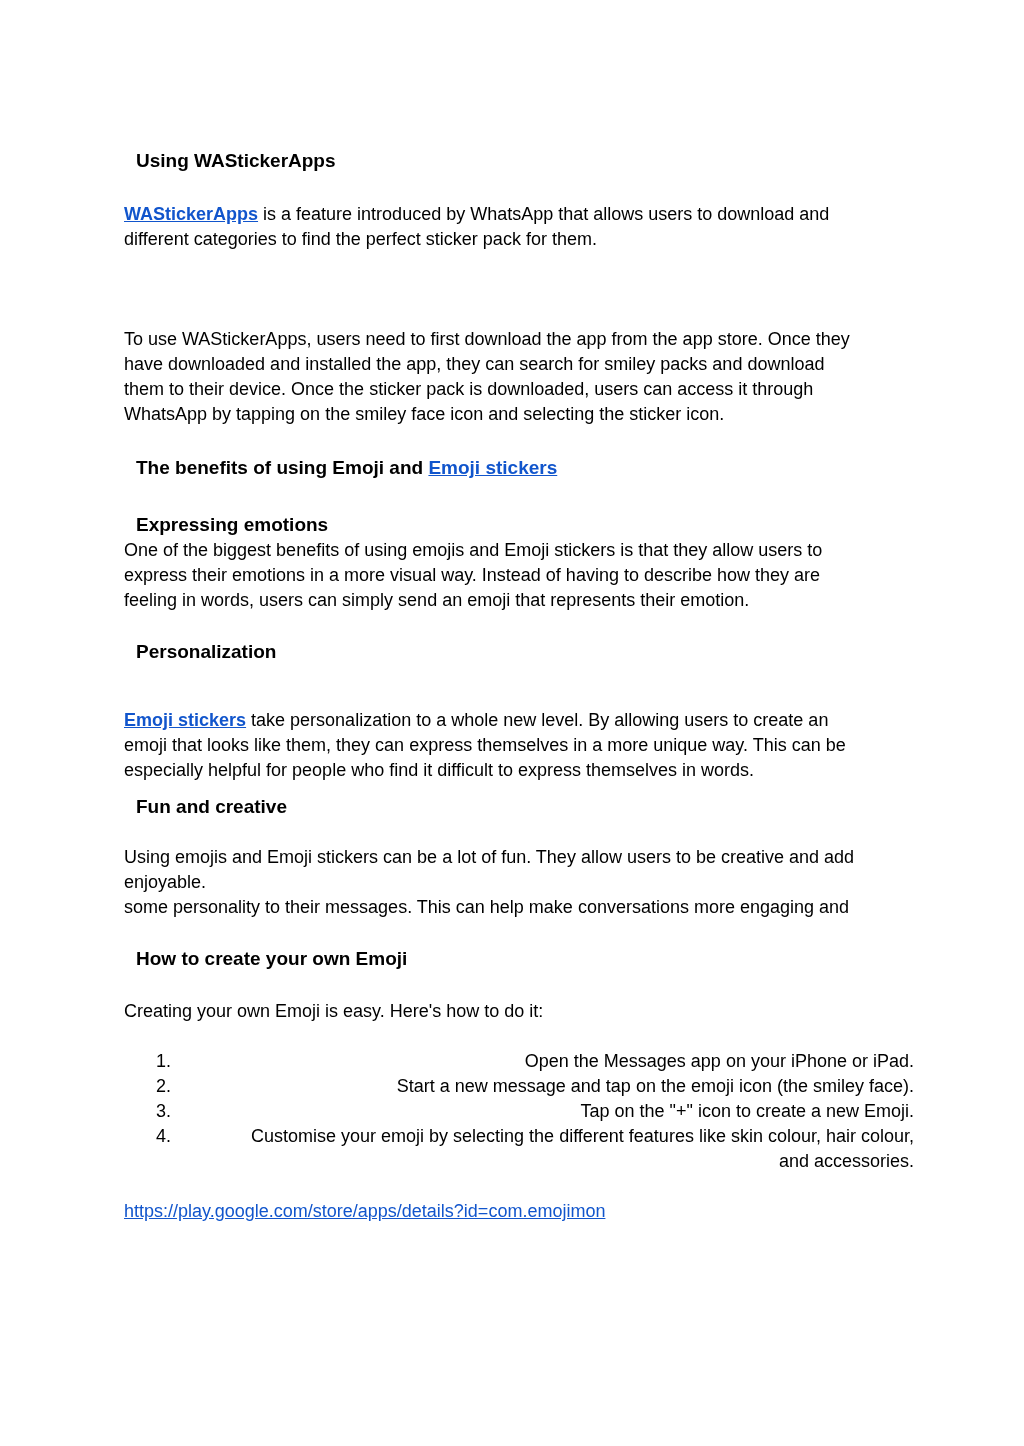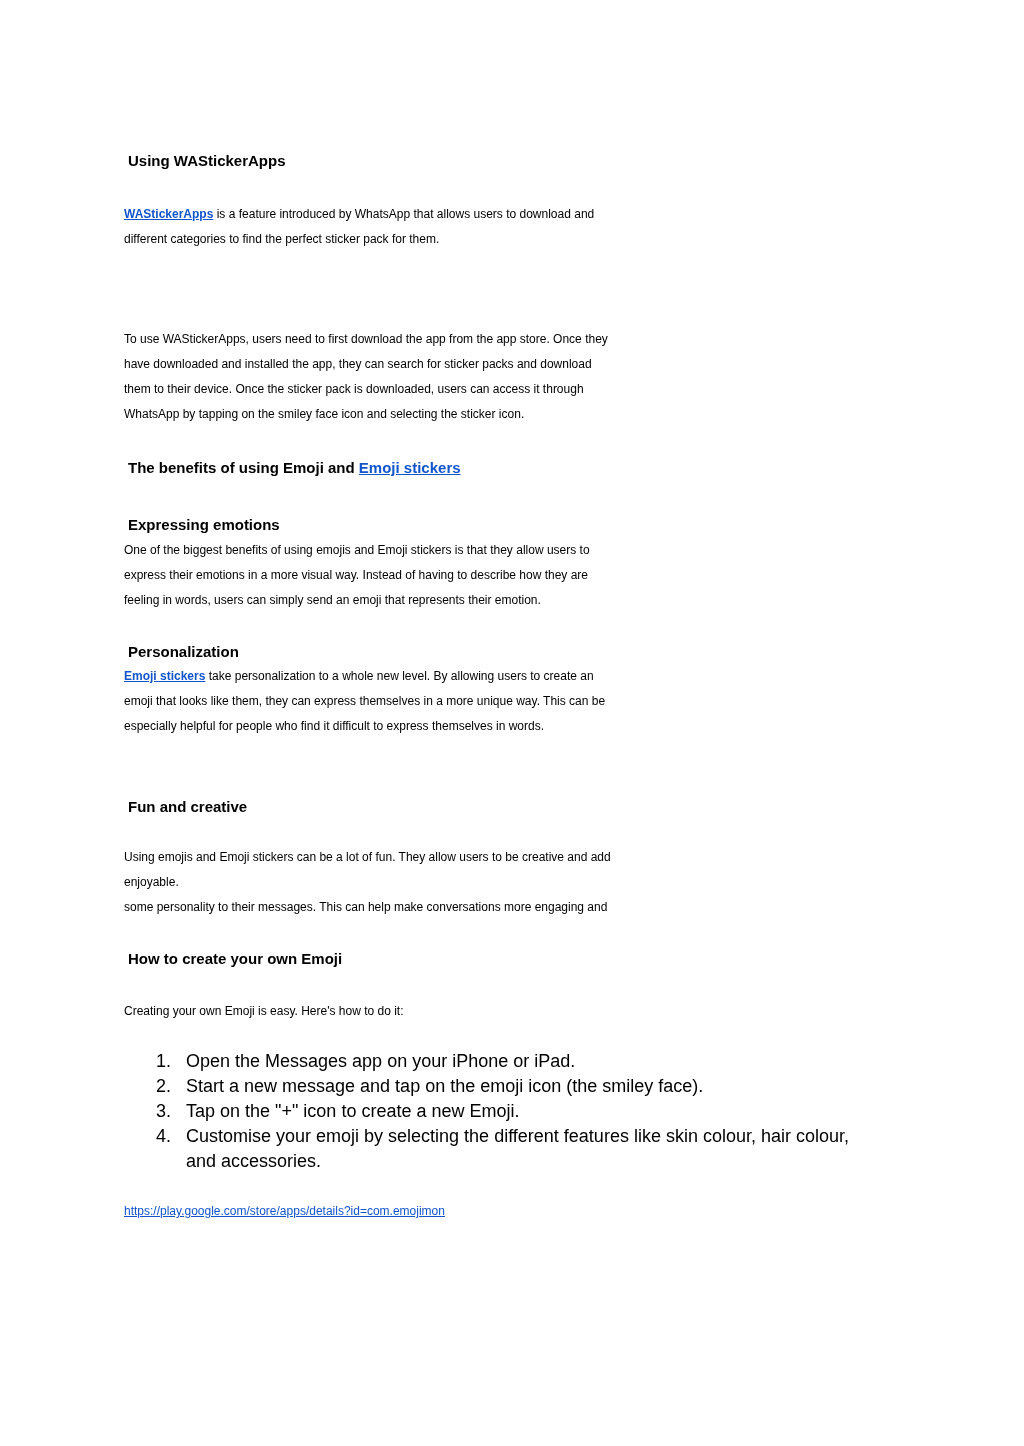--- a/index.html
+++ b/index.html
@@ -1,60 +1,60 @@
 <!DOCTYPE html>
 <html><head>
   <meta charset="utf-8">
   <style>
     html, body { margin: 0; padding: 0; background: #ffffff; }
     body { width: 1024px; height: 1446px; position: relative; overflow: hidden;
            font-family: "Liberation Sans", sans-serif; color: #000000; }
     .page { position: absolute; left: 124px; top: 0; width: 790px; }
-    .h { position: absolute; left: 4px; font-size: 15px; font-weight: bold; white-space: nowrap; line-height: 24px; }
-    .p { position: absolute; left: 0; font-size: 12px; line-height: 25px; width: 790px; }
+    .h { position: absolute; left: 12px; font-size: 19px; font-weight: bold; white-space: nowrap; line-height: 24px; }
+    .p { position: absolute; left: 0; font-size: 18px; line-height: 25px; width: 790px; }
     .line { display: block; white-space: nowrap; height: 25px; }
     a, .link { color: #1155cc; text-decoration: underline; }
     .bold-link { font-weight: bold; }
     ol { position: absolute; left: 0; margin: 0; padding: 0; list-style: none; font-size: 18px; line-height: 25px; width: 790px; }
     ol li { position: relative; padding-left: 62px; }
     ol li .num { position: absolute; left: 32px; }
-    ol li .line { height: 25px; }
+    ol li .line { height: 25px; text-align: right; }
   </style>
 </head>
 <body>
 
 <div class="page">
 
   <div class="h" style="top:149px">Using WAStickerApps</div>
 
   <div class="p" style="top:202px">
     <span class="line"><a class="bold-link">WAStickerApps</a><span> is a feature introduced by WhatsApp that allows users to download and</span></span>
     <span class="line">different categories to find the perfect sticker pack for them.</span>
   </div>
 
   <div class="p" style="top:327px">
     <span class="line">To use WAStickerApps, users need to first download the app from the app store. Once they</span>
-    <span class="line">have downloaded and installed the app, they can search for sticker packs and download</span>
+    <span class="line">have downloaded and installed the app, they can search for smiley packs and download</span>
     <span class="line">them to their device. Once the sticker pack is downloaded, users can access it through</span>
     <span class="line">WhatsApp by tapping on the smiley face icon and selecting the sticker icon.</span>
   </div>
 
   <div class="h" style="top:456px">
     <span>The benefits of using Emoji and </span><a>Emoji stickers</a>
   </div>
 
   <div class="h" style="top:513px">Expressing emotions</div>
   <div class="p" style="top:538px">
     <span class="line">One of the biggest benefits of using emojis and Emoji stickers is that they allow users to</span>
     <span class="line">express their emotions in a more visual way. Instead of having to describe how they are</span>
     <span class="line">feeling in words, users can simply send an emoji that represents their emotion.</span>
   </div>
 
   <div class="h" style="top:640px">Personalization</div>
-  <div class="p" style="top:664px">
+  <div class="p" style="top:708px">
     <span class="line"><a class="bold-link">Emoji stickers</a><span> take personalization to a whole new level. By allowing users to create an</span></span>
     <span class="line">emoji that looks like them, they can express themselves in a more unique way. This can be</span>
     <span class="line">especially helpful for people who find it difficult to express themselves in words.</span>
   </div>
 
   <div class="h" style="top:795px">Fun and creative</div>
   <div class="p" style="top:845px">
     <span class="line">Using emojis and Emoji stickers can be a lot of fun. They allow users to be creative and add</span>
     <span class="line">enjoyable.</span>
     <span class="line">some personality to their messages. This can help make conversations more engaging and</span>

